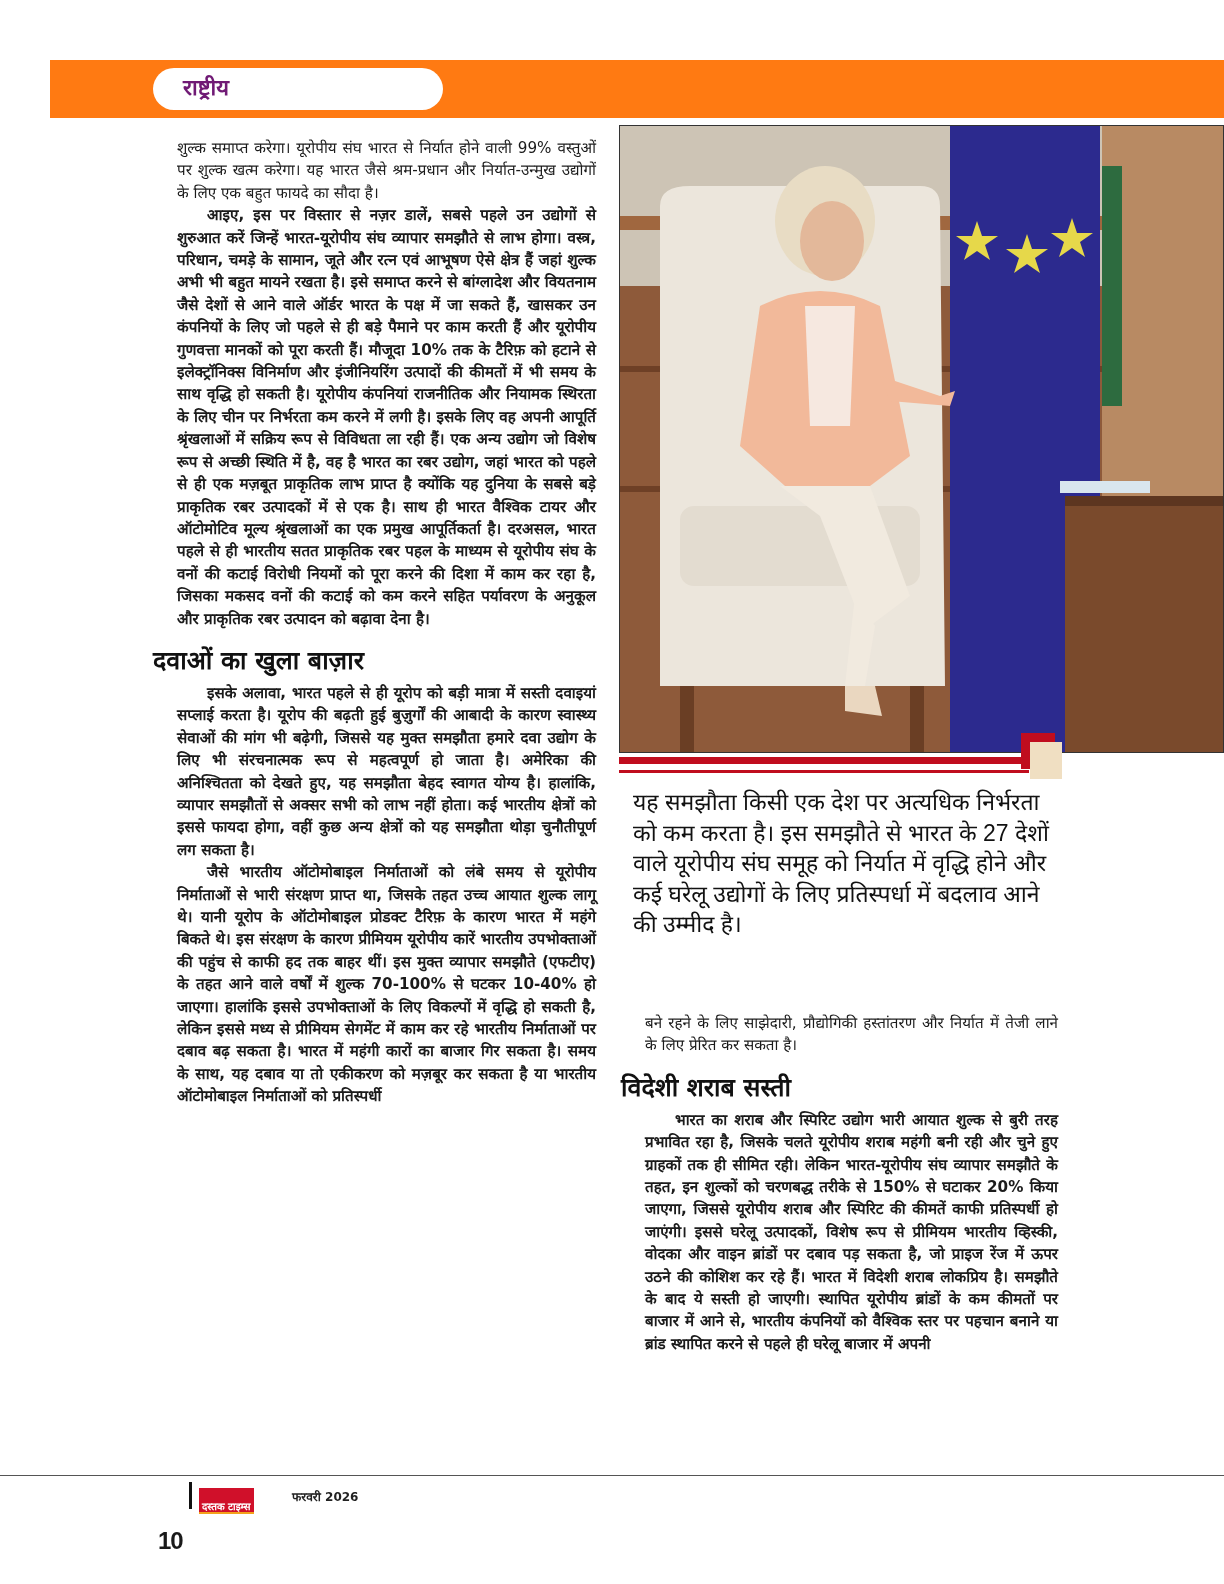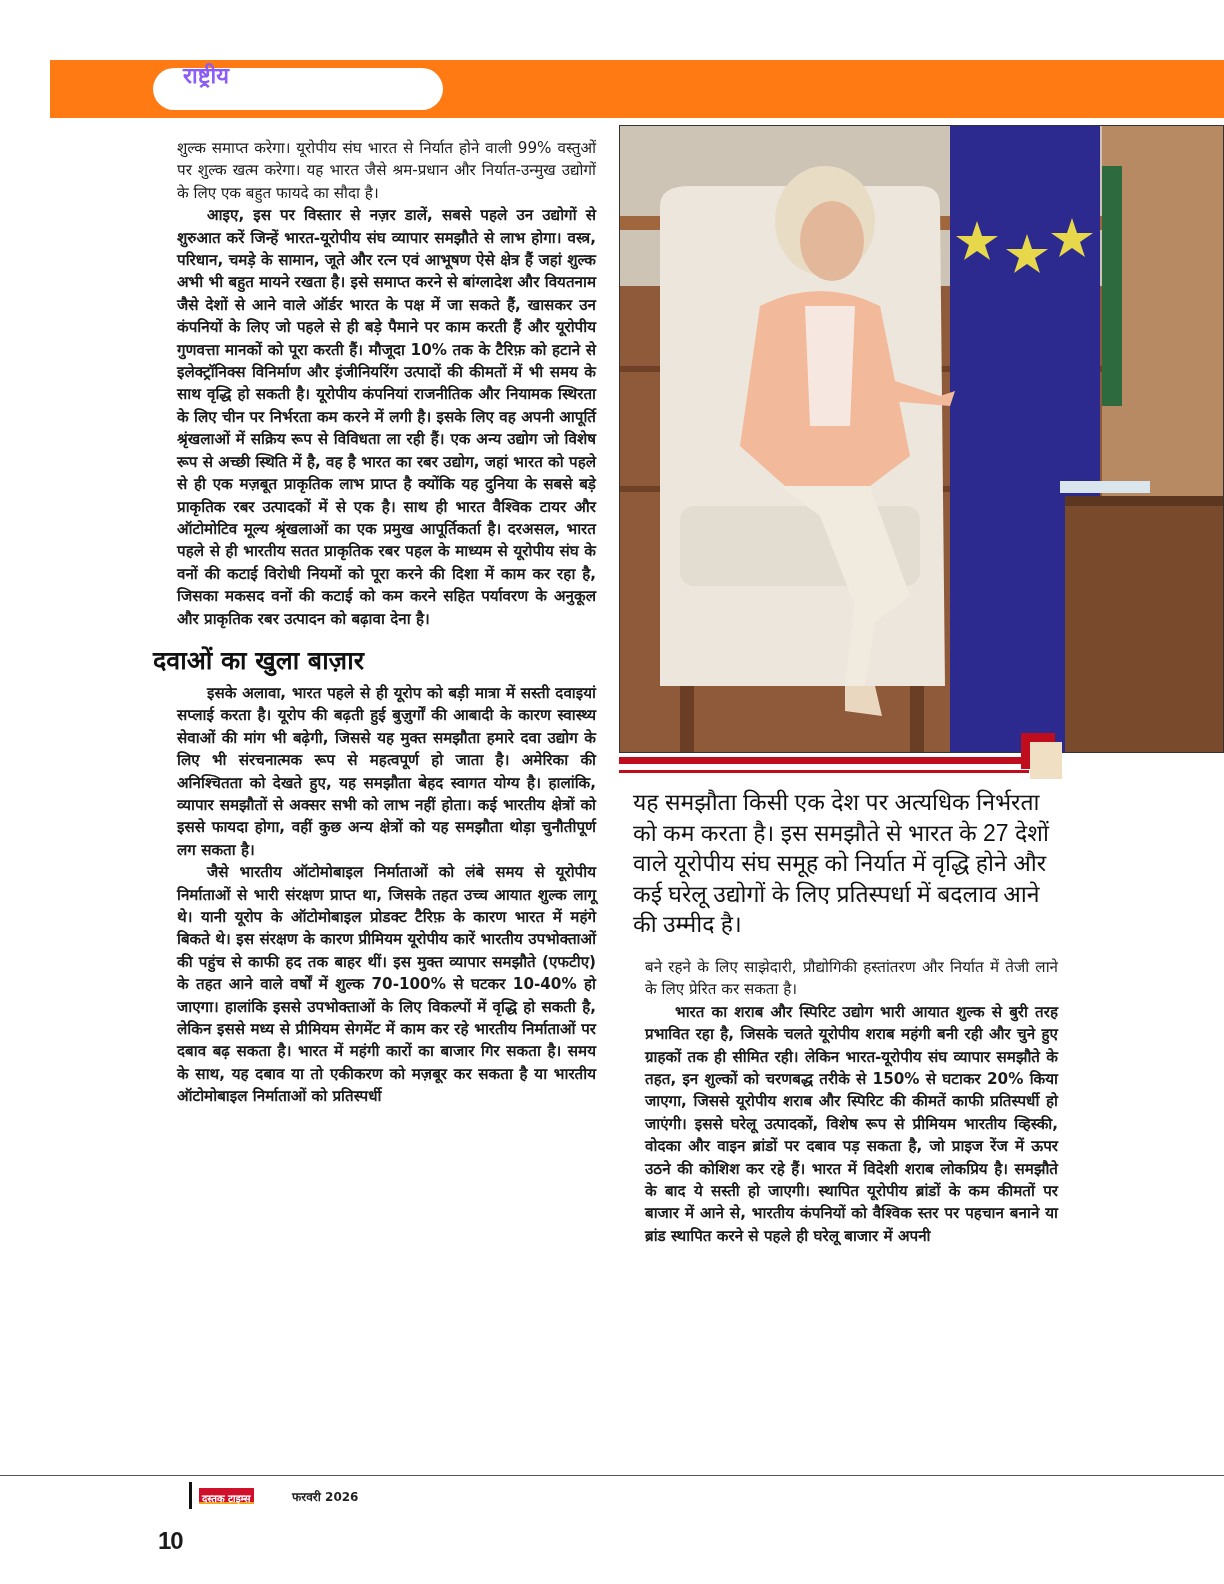--- a/index.html
+++ b/index.html
@@ -1,43 +1,43 @@
 <!DOCTYPE html>
 <html><head>
 <meta charset="utf-8">
 <style>
   * { box-sizing: border-box; margin: 0; padding: 0; }
   html, body { width: 1224px; height: 1584px; background: #ffffff; overflow: hidden; }
   body { position: relative; font-family: "DejaVu Sans", sans-serif; color: #1a1a1a; }
 
   .top-band { position: absolute; left: 50px; top: 60px; width: 1174px; height: 58px; background: #ff7a12; }
   .section-pill { position: absolute; left: 153px; top: 68px; width: 290px; height: 42px; background: #ffffff; border-radius: 21px; }
-  .section-label { position: absolute; left: 183px; top: 61px; font-size: 22px; font-weight: bold; color: #8b5cf6; line-height: 30px; font-family: "DejaVu Sans", sans-serif; }
+  .section-label { position: absolute; left: 183px; top: 73px; font-size: 22px; font-weight: bold; color: #701a75; line-height: 30px; font-family: "DejaVu Sans", sans-serif; }
 
   .col { position: absolute; font-size: 15.2px; line-height: 22.4px; text-align: justify; color: #1b1b1b; }
   .col-left { left: 153px; top: 137px; width: 443px; }
-  .col-right { left: 621px; top: 956px; width: 437px; }
+  .col-right { left: 621px; top: 1012px; width: 437px; }
   .col p { text-indent: 0; margin-left: 24px; }
   .col p.indent { text-indent: 30px; font-weight: bold; }
   .col h2 { font-size: 25px; font-weight: bold; line-height: 26px; margin: 18px 0 8px 0; color: #111; }
 
   .photo { position: absolute; left: 619px; top: 125px; width: 605px; height: 628px; border: 1px solid #333; overflow: hidden; background: #cfc6b8; }
   .photo svg { display: block; }
 
   .accent-bar-1 { position: absolute; left: 619px; top: 757px; width: 410px; height: 7px; background: #c00d1e; }
   .accent-bar-2 { position: absolute; left: 619px; top: 770px; width: 410px; height: 3px; background: #c00d1e; }
   .accent-sq-red { position: absolute; left: 1021px; top: 733px; width: 34px; height: 36px; background: #c00d1e; }
   .accent-sq-beige { position: absolute; left: 1030px; top: 742px; width: 32px; height: 37px; background: #f0dfc2; }
 
   .pullquote { position: absolute; left: 633px; top: 787px; width: 420px; font-size: 23px; line-height: 30.5px; color: #111; font-family: "Liberation Sans", sans-serif; }
 
   .footer-rule { position: absolute; left: 0; top: 1475px; width: 1224px; height: 1px; background: #555; }
   .page-num { position: absolute; left: 158px; top: 1480px; font-size: 24px; font-weight: bold; font-family: "Liberation Sans", sans-serif; letter-spacing: -1px; margin-top: 47px; }
   .footer-sep { position: absolute; left: 189px; top: 1482px; width: 3px; height: 27px; background: #111; }
-  .brand { position: absolute; left: 199px; top: 1488px; height: 16px; padding: 4px 3px; background: #d0102a; color: #fff; font-size: 10px; font-weight: bold; line-height: 14px; border-bottom: 2px solid #f3a21b; }
+  .brand { position: absolute; left: 199px; top: 1488px; height: 22px; padding: 12px 3px; background: #d0102a; color: #fff; font-size: 10px; font-weight: bold; line-height: 14px; border-bottom: 2px solid #f3a21b; }
   .issue-date { position: absolute; left: 292px; top: 1488px; font-size: 12px; font-weight: bold; color: #222; }
 </style>
 </head>
 <body>
 
 <div class="top-band"></div>
 <div class="section-pill"></div>
 <div class="section-label">राष्ट्रीय</div>
 
 <div class="col col-left">
@@ -83,20 +83,21 @@
 
 <div class="accent-bar-1"></div>
 <div class="accent-bar-2"></div>
 <div class="accent-sq-red"></div>
 <div class="accent-sq-beige"></div>
 
 <div class="pullquote">यह समझौता किसी एक देश पर अत्यधिक निर्भरता को कम करता है। इस समझौते से भारत के 27 देशों वाले यूरोपीय संघ समूह को निर्यात में वृद्धि होने और कई घरेलू उद्योगों के लिए प्रतिस्पर्धा में बदलाव आने की उम्मीद है।</div>
 
 <div class="col col-right">
   <p>बने रहने के लिए साझेदारी, प्रौद्योगिकी हस्तांतरण और निर्यात में तेजी लाने के लिए प्रेरित कर सकता है।</p>
+  <h2>विदेशी शराब सस्ती</h2>
   <p class="indent">भारत का शराब और स्पिरिट उद्योग भारी आयात शुल्क से बुरी तरह प्रभावित रहा है, जिसके चलते यूरोपीय शराब महंगी बनी रही और चुने हुए ग्राहकों तक ही सीमित रही। लेकिन भारत-यूरोपीय संघ व्यापार समझौते के तहत, इन शुल्कों को चरणबद्ध तरीके से 150% से घटाकर 20% किया जाएगा, जिससे यूरोपीय शराब और स्पिरिट की कीमतें काफी प्रतिस्पर्धी हो जाएंगी। इससे घरेलू उत्पादकों, विशेष रूप से प्रीमियम भारतीय व्हिस्की, वोदका और वाइन ब्रांडों पर दबाव पड़ सकता है, जो प्राइज रेंज में ऊपर उठने की कोशिश कर रहे हैं। भारत में विदेशी शराब लोकप्रिय है। समझौते के बाद ये सस्ती हो जाएगी। स्थापित यूरोपीय ब्रांडों के कम कीमतों पर बाजार में आने से, भारतीय कंपनियों को वैश्विक स्तर पर पहचान बनाने या ब्रांड स्थापित करने से पहले ही घरेलू बाजार में अपनी</p>
 </div>
 
 <div class="footer-rule"></div>
 <div class="page-num">10</div>
 <div class="footer-sep"></div>
 <div class="brand">दस्तक टाइम्स</div>
 <div class="issue-date">फरवरी 2026</div>
 
 </body></html>

